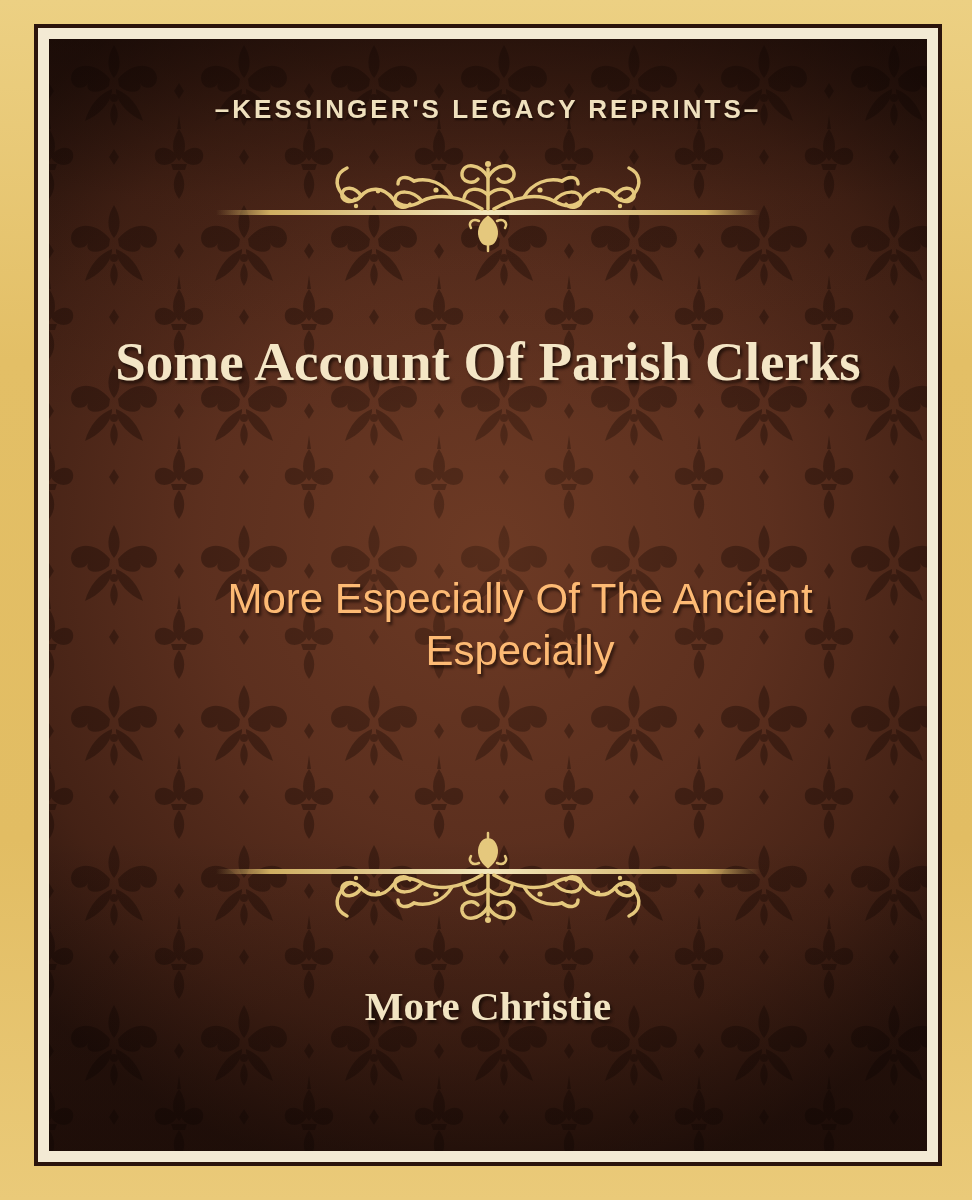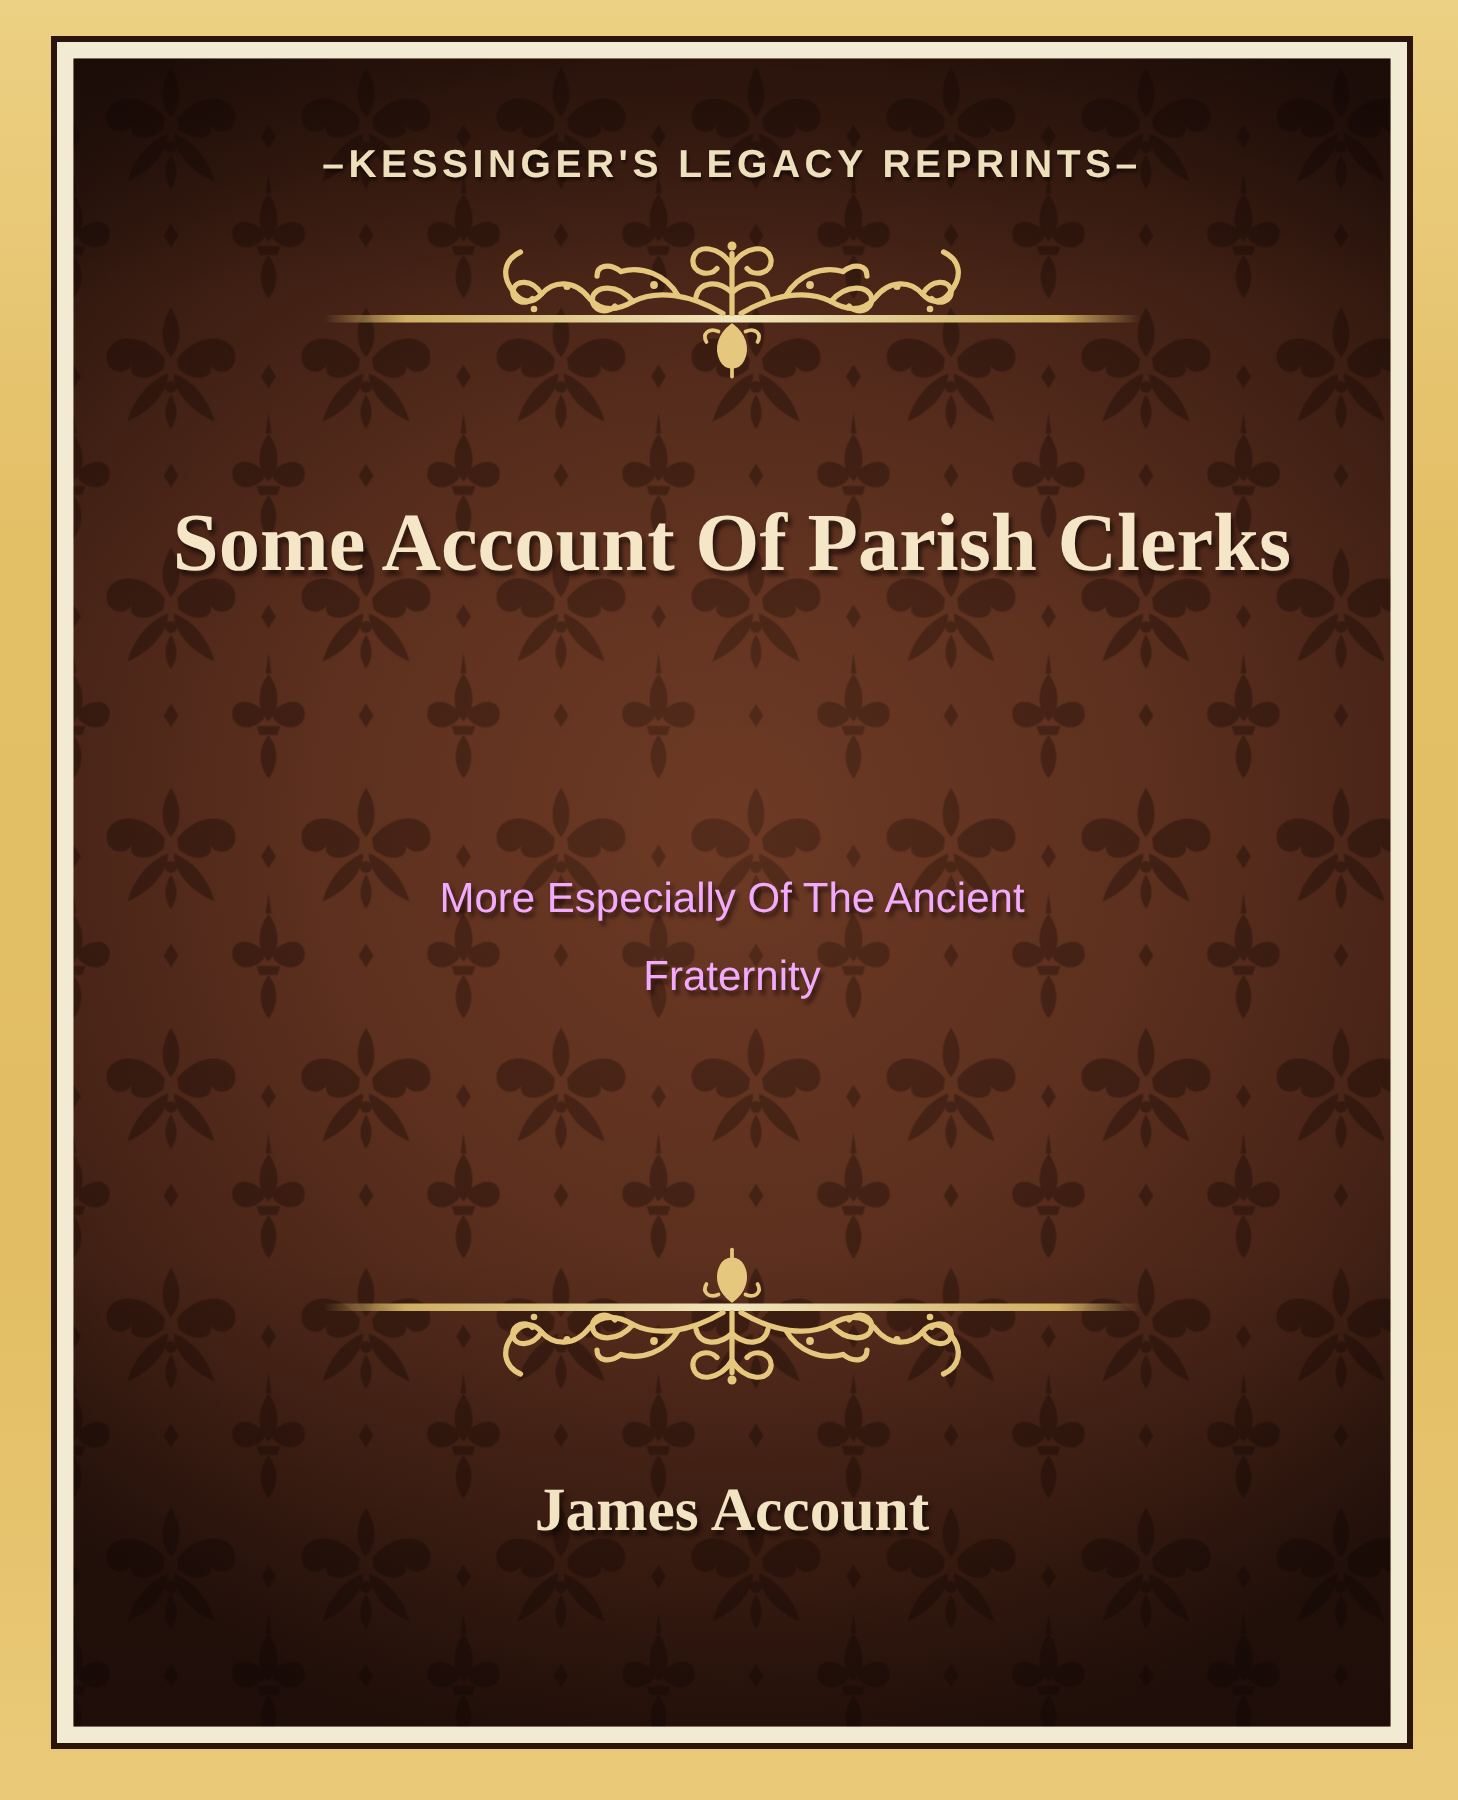--- a/index.html
+++ b/index.html
@@ -52,23 +52,24 @@
     text-align:center;
     font-family:"Liberation Serif", serif;
     font-weight:bold;font-size:55px;line-height:62px;
     color:#f4e6c6;
     text-shadow:2px 3px 3px rgba(10,4,2,0.65);
   }
   .subtitle{
     position:absolute;top:534px;left:0;width:100%;
     text-align:center;
     font-family:"Liberation Sans", sans-serif;
-    font-weight:normal;font-size:28px;line-height:52px;
-    color:#f0abfc;
+    font-weight:normal;font-size:42px;line-height:52px;
+    color:#fdba74;
     text-shadow:2px 3px 3px rgba(10,4,2,0.6);
+    padding-left:32px;
   }
   .author{
     position:absolute;top:942px;left:0;width:100%;
     text-align:center;
     font-family:"Liberation Serif", serif;
     font-weight:bold;font-size:41px;line-height:50px;
     color:#f2e4c2;
     text-shadow:2px 3px 3px rgba(10,4,2,0.65);
   }
 </style>
@@ -161,21 +162,21 @@
             <path d="M280,105 L280,116" fill="none"></path>
             <path d="M271,86 C264,83 260,88 263,93" fill="none"></path>
             <path d="M289,86 C296,83 300,88 297,93" fill="none"></path>
           </g>
         </svg>
 
         <h1 class="title">Some Account Of Parish Clerks</h1>
 
         <div class="subtitle">
           <div>More Especially Of The Ancient</div>
-          <div>Fraternity</div>
+          <div>Especially</div>
         </div>
 
         <svg class="ornament bottom" viewBox="0 0 560 120" xmlns="http://www.w3.org/2000/svg">
           <rect x="8" y="75" width="544" height="5" fill="url(#ruleGrad)"></rect>
           <use href="#halfFlourish"></use>
           <use href="#halfFlourish" transform="translate(560,0) scale(-1,1)"></use>
           <g stroke="#e5c87d" stroke-width="3.5" fill="none" stroke-linecap="round">
             <path d="M280,74 L280,34"></path>
             <circle cx="280" cy="29" r="3" fill="#e5c87d" stroke="none"></circle>
             <path d="M280,42 C272,29 256,27 254,38 C253,47 265,50 270,44"></path>
@@ -184,18 +185,18 @@
             <path d="M280,60 C290,51 302,53 304,63"></path>
           </g>
           <g fill="#e5c87d" stroke="#e5c87d" stroke-width="2.5" stroke-linecap="round">
             <path d="M280,82 C288,88 291,97 287,105 C284,111 276,111 273,105 C269,97 272,88 280,82 Z"></path>
             <path d="M280,105 L280,116" fill="none"></path>
             <path d="M271,86 C264,83 260,88 263,93" fill="none"></path>
             <path d="M289,86 C296,83 300,88 297,93" fill="none"></path>
           </g>
         </svg>
 
-        <div class="author">James Account</div>
+        <div class="author">More Christie</div>
 
       </div>
     </div>
   </div>
 </div>
 
 </body></html>

